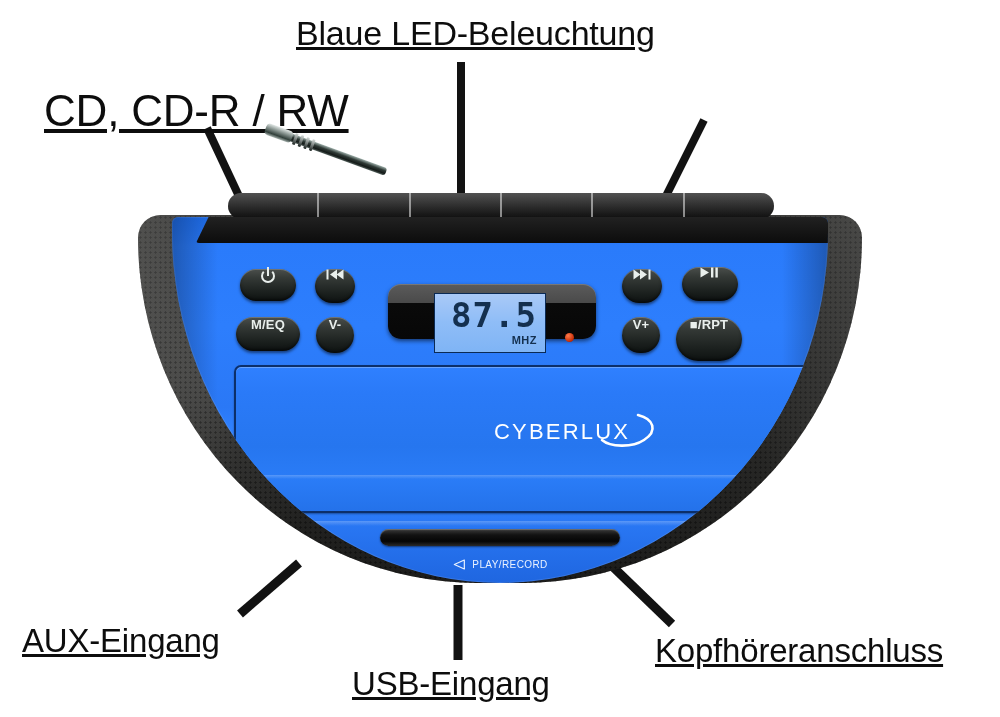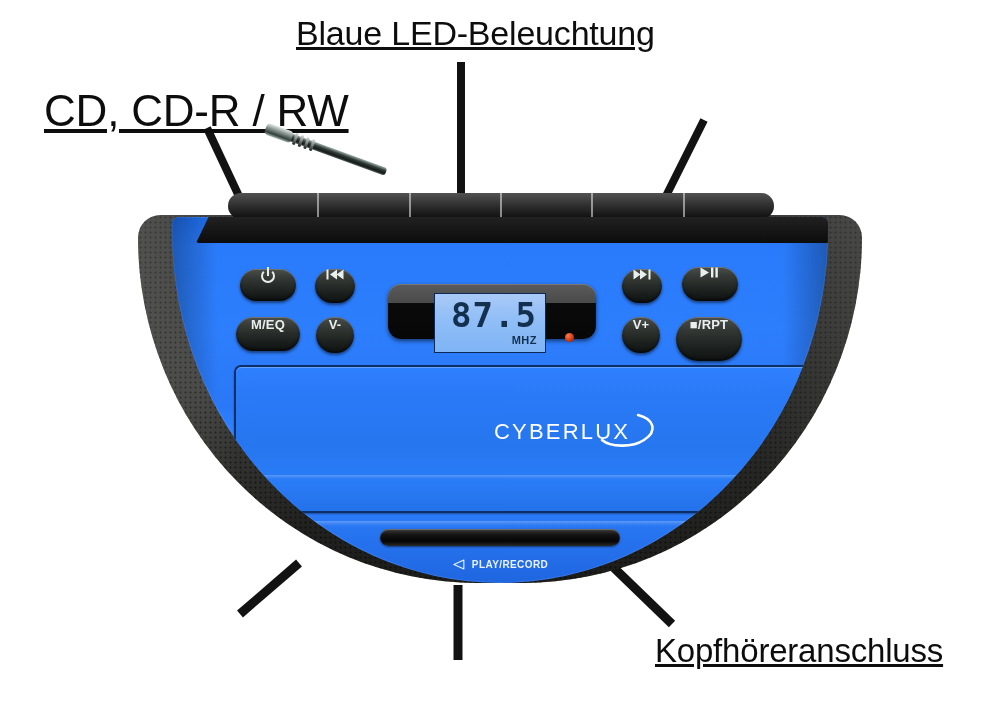--- a/index.html
+++ b/index.html
@@ -269,41 +269,43 @@
   }
 
   
   #play-record {
     position: absolute;
     left: 50%; top: 342px;
     transform: translateX(-50%);
     display: flex; align-items: center; gap: 7px;
     color: #eaf2ff;
     font-size: 10px;
-    font-weight: 700;
+    font-weight: 400;
     letter-spacing: 0.4px;
     white-space: nowrap;
   }
 </style>
 </head>
 <body>
 
 <div id="stage">
 
   <svg id="leaders" width="1000" height="717" style="position:absolute;left:0;top:0;">
     <line x1="461" y1="62" x2="461" y2="222" stroke="#121212" stroke-width="8"></line>
     <line x1="207" y1="128" x2="252" y2="224" stroke="#121212" stroke-width="8"></line>
     <line x1="704" y1="120" x2="654" y2="220" stroke="#121212" stroke-width="8"></line>
     <line x1="240" y1="614" x2="299" y2="563" stroke="#121212" stroke-width="9"></line>
     <line x1="458" y1="660" x2="458" y2="585" stroke="#121212" stroke-width="9"></line>
     <line x1="672" y1="624" x2="611" y2="565" stroke="#121212" stroke-width="9"></line>
   </svg>
 
   <div class="callout" id="label-led">Blaue LED-Beleuchtung</div>
   <div class="callout" id="label-cd">CD, CD-R / RW</div>
+  <div class="callout" id="label-aux">AUX-Eingang</div>
+  <div class="callout" id="label-usb">USB-Eingang</div>
   <div class="callout" id="label-kopf">Kopfhöreranschluss</div>
 
   <div id="device">
 
     <div id="body-dome">
       <div id="dome-grille"></div>
       <div id="dome-shade"></div>
     </div>
 
     <div id="antenna">

